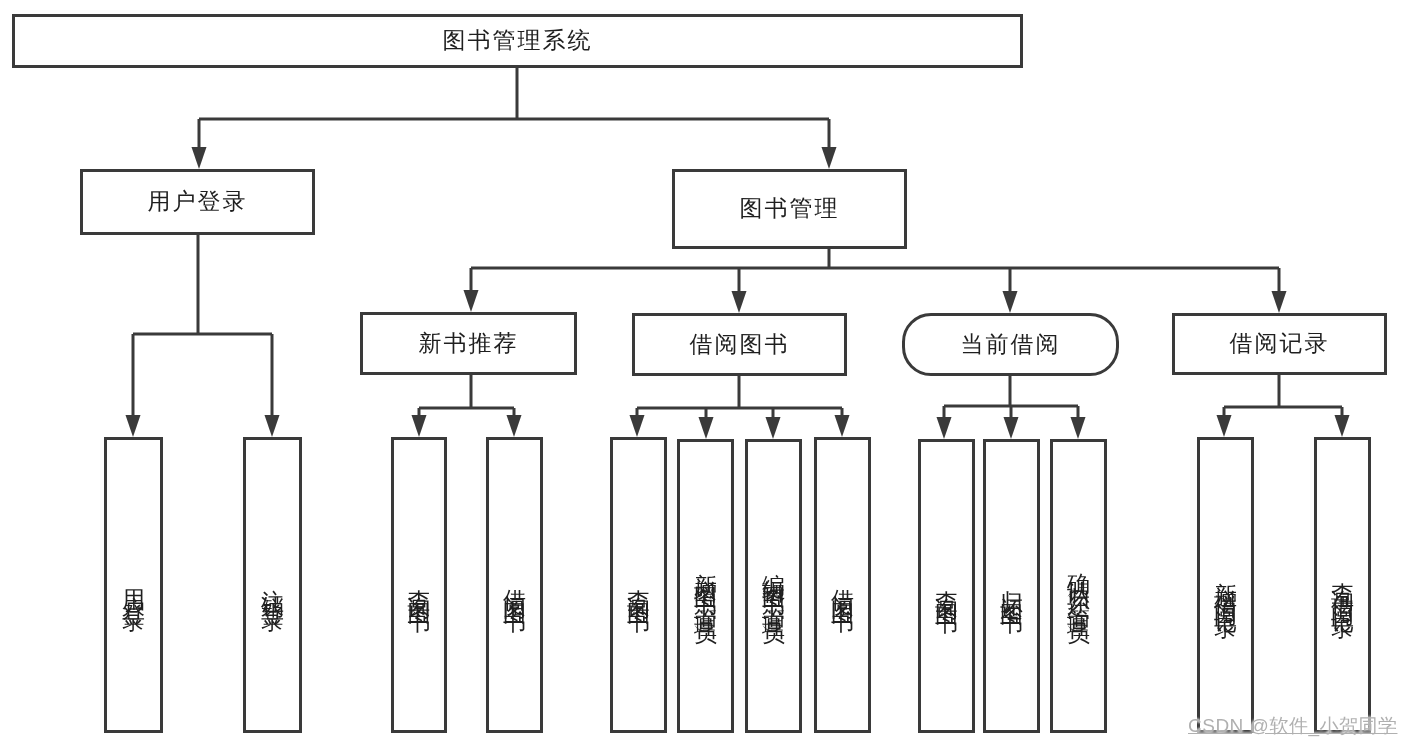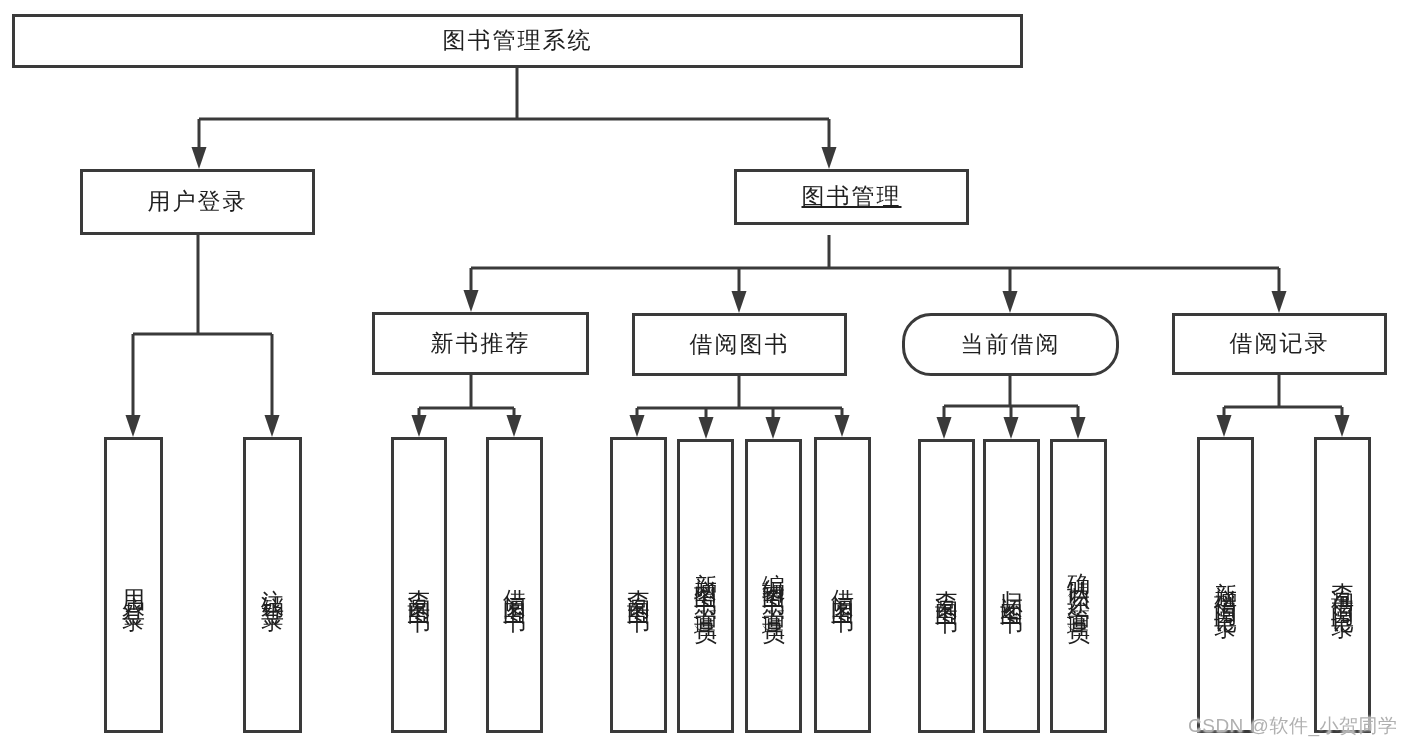--- a/index.html
+++ b/index.html
@@ -41,20 +41,21 @@
   }
   #watermark {
     position:absolute;
     left:1188px; top:713px;
     z-index:5;
     font-size:19px;
     letter-spacing:0.5px;
     color:#b0b0b0;
     text-shadow:0 0 3px #ffffff, 0 0 3px #ffffff;
     white-space:nowrap;
+    text-decoration:underline;
   }
 </style>
 </head>
 <body>
 
 <div id="canvas">
   <svg id="edges-layer" width="1405" height="747" viewBox="0 0 1405 747" xmlns="http://www.w3.org/2000/svg">
       <g>
         <path d="M 517 68 L 517 119 M 199 119 L 829 119 M 199 119 L 199 153 M 829 119 L 829 153" fill="none" stroke="#3a3a3a" stroke-width="3"></path>
         <polygon points="191.5,147 206.5,147 199,169" fill="#3a3a3a"></polygon>
@@ -96,24 +97,24 @@
         <polygon points="1334.5,415 1349.5,415 1342,437" fill="#3a3a3a"></polygon>
       </g>
     </svg>
   <div id="nodes-layer">
       <div class="node" style="left: 12px; top: 14px; width: 1011px; height: 54px;">
         <span class="lbl">图书管理系统</span>
       </div>
       <div class="node" style="left: 80px; top: 169px; width: 235px; height: 66px;">
         <span class="lbl">用户登录</span>
       </div>
-      <div class="node" style="left: 734px; top: 169px; width: 235px; height: 56px; text-decoration: underline;">
+      <div class="node" style="left: 672px; top: 169px; width: 235px; height: 80px;">
         <span class="lbl">图书管理</span>
       </div>
-      <div class="node" style="left: 372px; top: 312px; width: 217px; height: 63px;">
+      <div class="node" style="left: 360px; top: 312px; width: 217px; height: 63px;">
         <span class="lbl">新书推荐</span>
       </div>
       <div class="node" style="left: 632px; top: 313px; width: 215px; height: 63px;">
         <span class="lbl">借阅图书</span>
       </div>
       <div class="node" style="left: 902px; top: 313px; width: 217px; height: 63px; border-radius: 29px;">
         <span class="lbl">当前借阅</span>
       </div>
       <div class="node" style="left: 1172px; top: 313px; width: 215px; height: 62px;">
         <span class="lbl">借阅记录</span>

